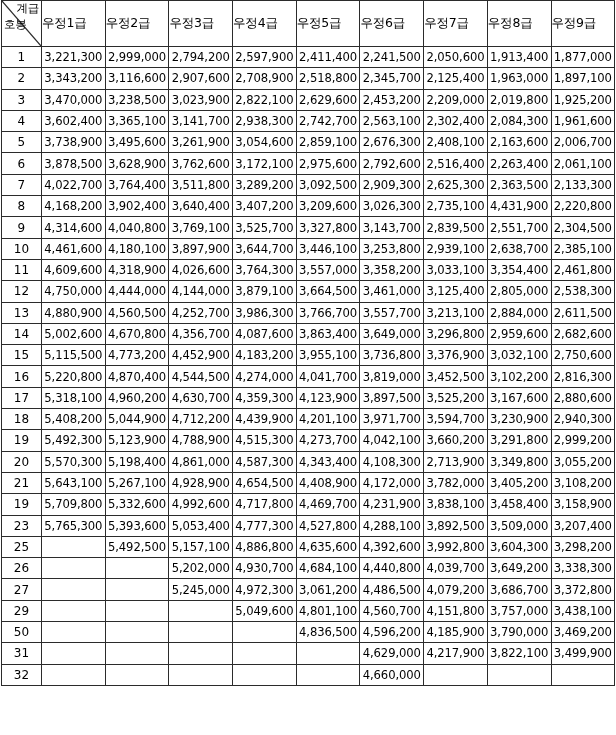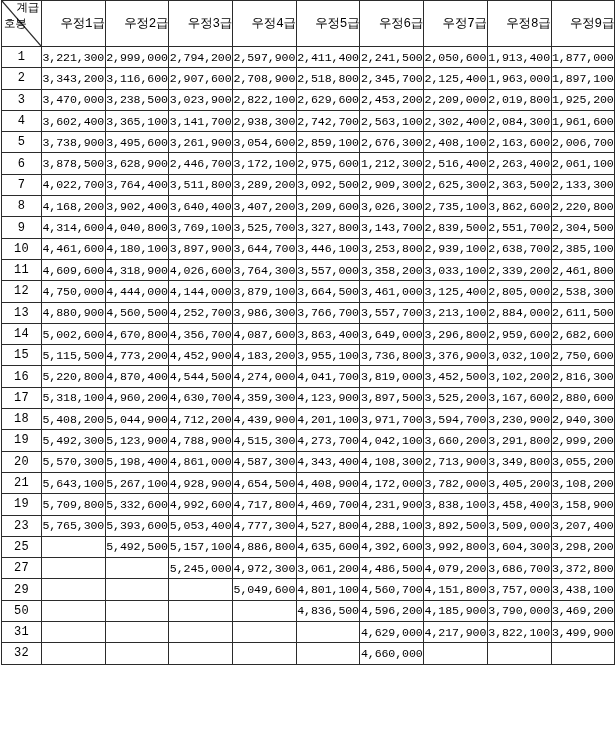--- a/index.html
+++ b/index.html
@@ -13,40 +13,39 @@
     font-family: "DejaVu Sans", "Liberation Sans", sans-serif;
     color: #000000;
     overflow: hidden;
   }
 
   #salary-table {
     border-collapse: collapse;
     table-layout: fixed;
     width: 614px;
     margin: 0 0 0 1px;
-    font-family: Liberation Mono, monospace;
   }
 
   #salary-table td, #salary-table th {
     border: 1px solid #2b2b2b;
     padding: 0;
     font-weight: normal;
     background: #ffffff;
   }
 
   
   col.c-step { width: 40px; }
   col.c-grade { width: 63.7px; }
 
   
   tr.header-row { height: 45px; }
 
   th.grade-head {
     font-size: 12.5px;
-    text-align: right;
+    text-align: left;
     vertical-align: middle;
     letter-spacing: -0.2px;
     white-space: nowrap;
   }
 
   
   th.corner {
     position: relative;
     padding: 0;
     overflow: hidden;
@@ -195,24 +194,24 @@
         <td class="amount-cell">2,859,100</td>
         <td class="amount-cell">2,676,300</td>
         <td class="amount-cell">2,408,100</td>
         <td class="amount-cell">2,163,600</td>
         <td class="amount-cell">2,006,700</td>
       </tr>
       <tr class="data-row">
         <td class="step-cell">6</td>
         <td class="amount-cell">3,878,500</td>
         <td class="amount-cell">3,628,900</td>
-        <td class="amount-cell">2,446,700</td>
+        <td class="amount-cell">3,762,600</td>
         <td class="amount-cell">3,172,100</td>
         <td class="amount-cell">2,975,600</td>
-        <td class="amount-cell">1,212,300</td>
+        <td class="amount-cell">2,792,600</td>
         <td class="amount-cell">2,516,400</td>
         <td class="amount-cell">2,263,400</td>
         <td class="amount-cell">2,061,100</td>
       </tr>
       <tr class="data-row">
         <td class="step-cell">7</td>
         <td class="amount-cell">4,022,700</td>
         <td class="amount-cell">3,764,400</td>
         <td class="amount-cell">3,511,800</td>
         <td class="amount-cell">3,289,200</td>
@@ -224,21 +223,21 @@
       </tr>
       <tr class="data-row">
         <td class="step-cell">8</td>
         <td class="amount-cell">4,168,200</td>
         <td class="amount-cell">3,902,400</td>
         <td class="amount-cell">3,640,400</td>
         <td class="amount-cell">3,407,200</td>
         <td class="amount-cell">3,209,600</td>
         <td class="amount-cell">3,026,300</td>
         <td class="amount-cell">2,735,100</td>
-        <td class="amount-cell">3,862,600</td>
+        <td class="amount-cell">4,431,900</td>
         <td class="amount-cell">2,220,800</td>
       </tr>
       <tr class="data-row">
         <td class="step-cell">9</td>
         <td class="amount-cell">4,314,600</td>
         <td class="amount-cell">4,040,800</td>
         <td class="amount-cell">3,769,100</td>
         <td class="amount-cell">3,525,700</td>
         <td class="amount-cell">3,327,800</td>
         <td class="amount-cell">3,143,700</td>
@@ -260,21 +259,21 @@
       </tr>
       <tr class="data-row">
         <td class="step-cell">11</td>
         <td class="amount-cell">4,609,600</td>
         <td class="amount-cell">4,318,900</td>
         <td class="amount-cell">4,026,600</td>
         <td class="amount-cell">3,764,300</td>
         <td class="amount-cell">3,557,000</td>
         <td class="amount-cell">3,358,200</td>
         <td class="amount-cell">3,033,100</td>
-        <td class="amount-cell">2,339,200</td>
+        <td class="amount-cell">3,354,400</td>
         <td class="amount-cell">2,461,800</td>
       </tr>
       <tr class="data-row">
         <td class="step-cell">12</td>
         <td class="amount-cell">4,750,000</td>
         <td class="amount-cell">4,444,000</td>
         <td class="amount-cell">4,144,000</td>
         <td class="amount-cell">3,879,100</td>
         <td class="amount-cell">3,664,500</td>
         <td class="amount-cell">3,461,000</td>
@@ -420,20 +419,32 @@
         <td class="amount-cell">5,492,500</td>
         <td class="amount-cell">5,157,100</td>
         <td class="amount-cell">4,886,800</td>
         <td class="amount-cell">4,635,600</td>
         <td class="amount-cell">4,392,600</td>
         <td class="amount-cell">3,992,800</td>
         <td class="amount-cell">3,604,300</td>
         <td class="amount-cell">3,298,200</td>
       </tr>
       <tr class="data-row">
+        <td class="step-cell">26</td>
+        <td class="amount-cell empty"></td>
+        <td class="amount-cell empty"></td>
+        <td class="amount-cell">5,202,000</td>
+        <td class="amount-cell">4,930,700</td>
+        <td class="amount-cell">4,684,100</td>
+        <td class="amount-cell">4,440,800</td>
+        <td class="amount-cell">4,039,700</td>
+        <td class="amount-cell">3,649,200</td>
+        <td class="amount-cell">3,338,300</td>
+      </tr>
+      <tr class="data-row">
         <td class="step-cell">27</td>
         <td class="amount-cell empty"></td>
         <td class="amount-cell empty"></td>
         <td class="amount-cell">5,245,000</td>
         <td class="amount-cell">4,972,300</td>
         <td class="amount-cell">3,061,200</td>
         <td class="amount-cell">4,486,500</td>
         <td class="amount-cell">4,079,200</td>
         <td class="amount-cell">3,686,700</td>
         <td class="amount-cell">3,372,800</td>

